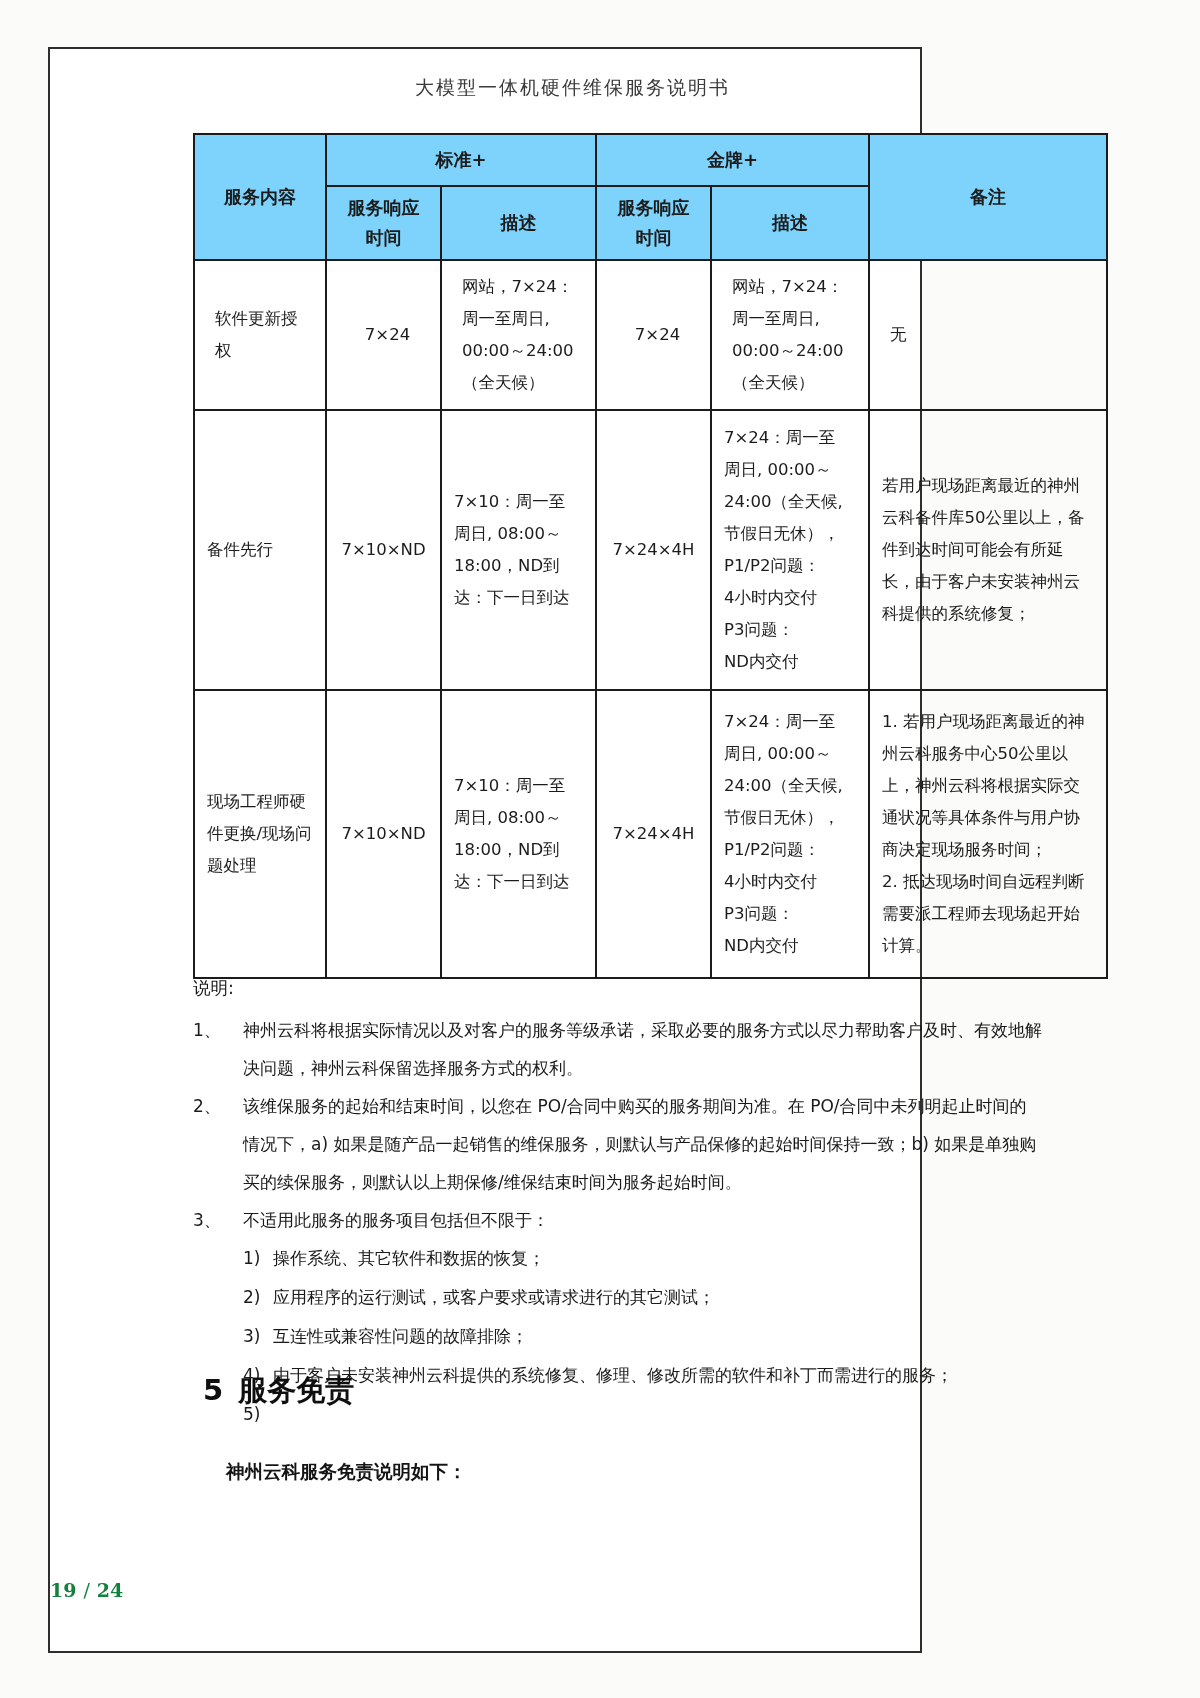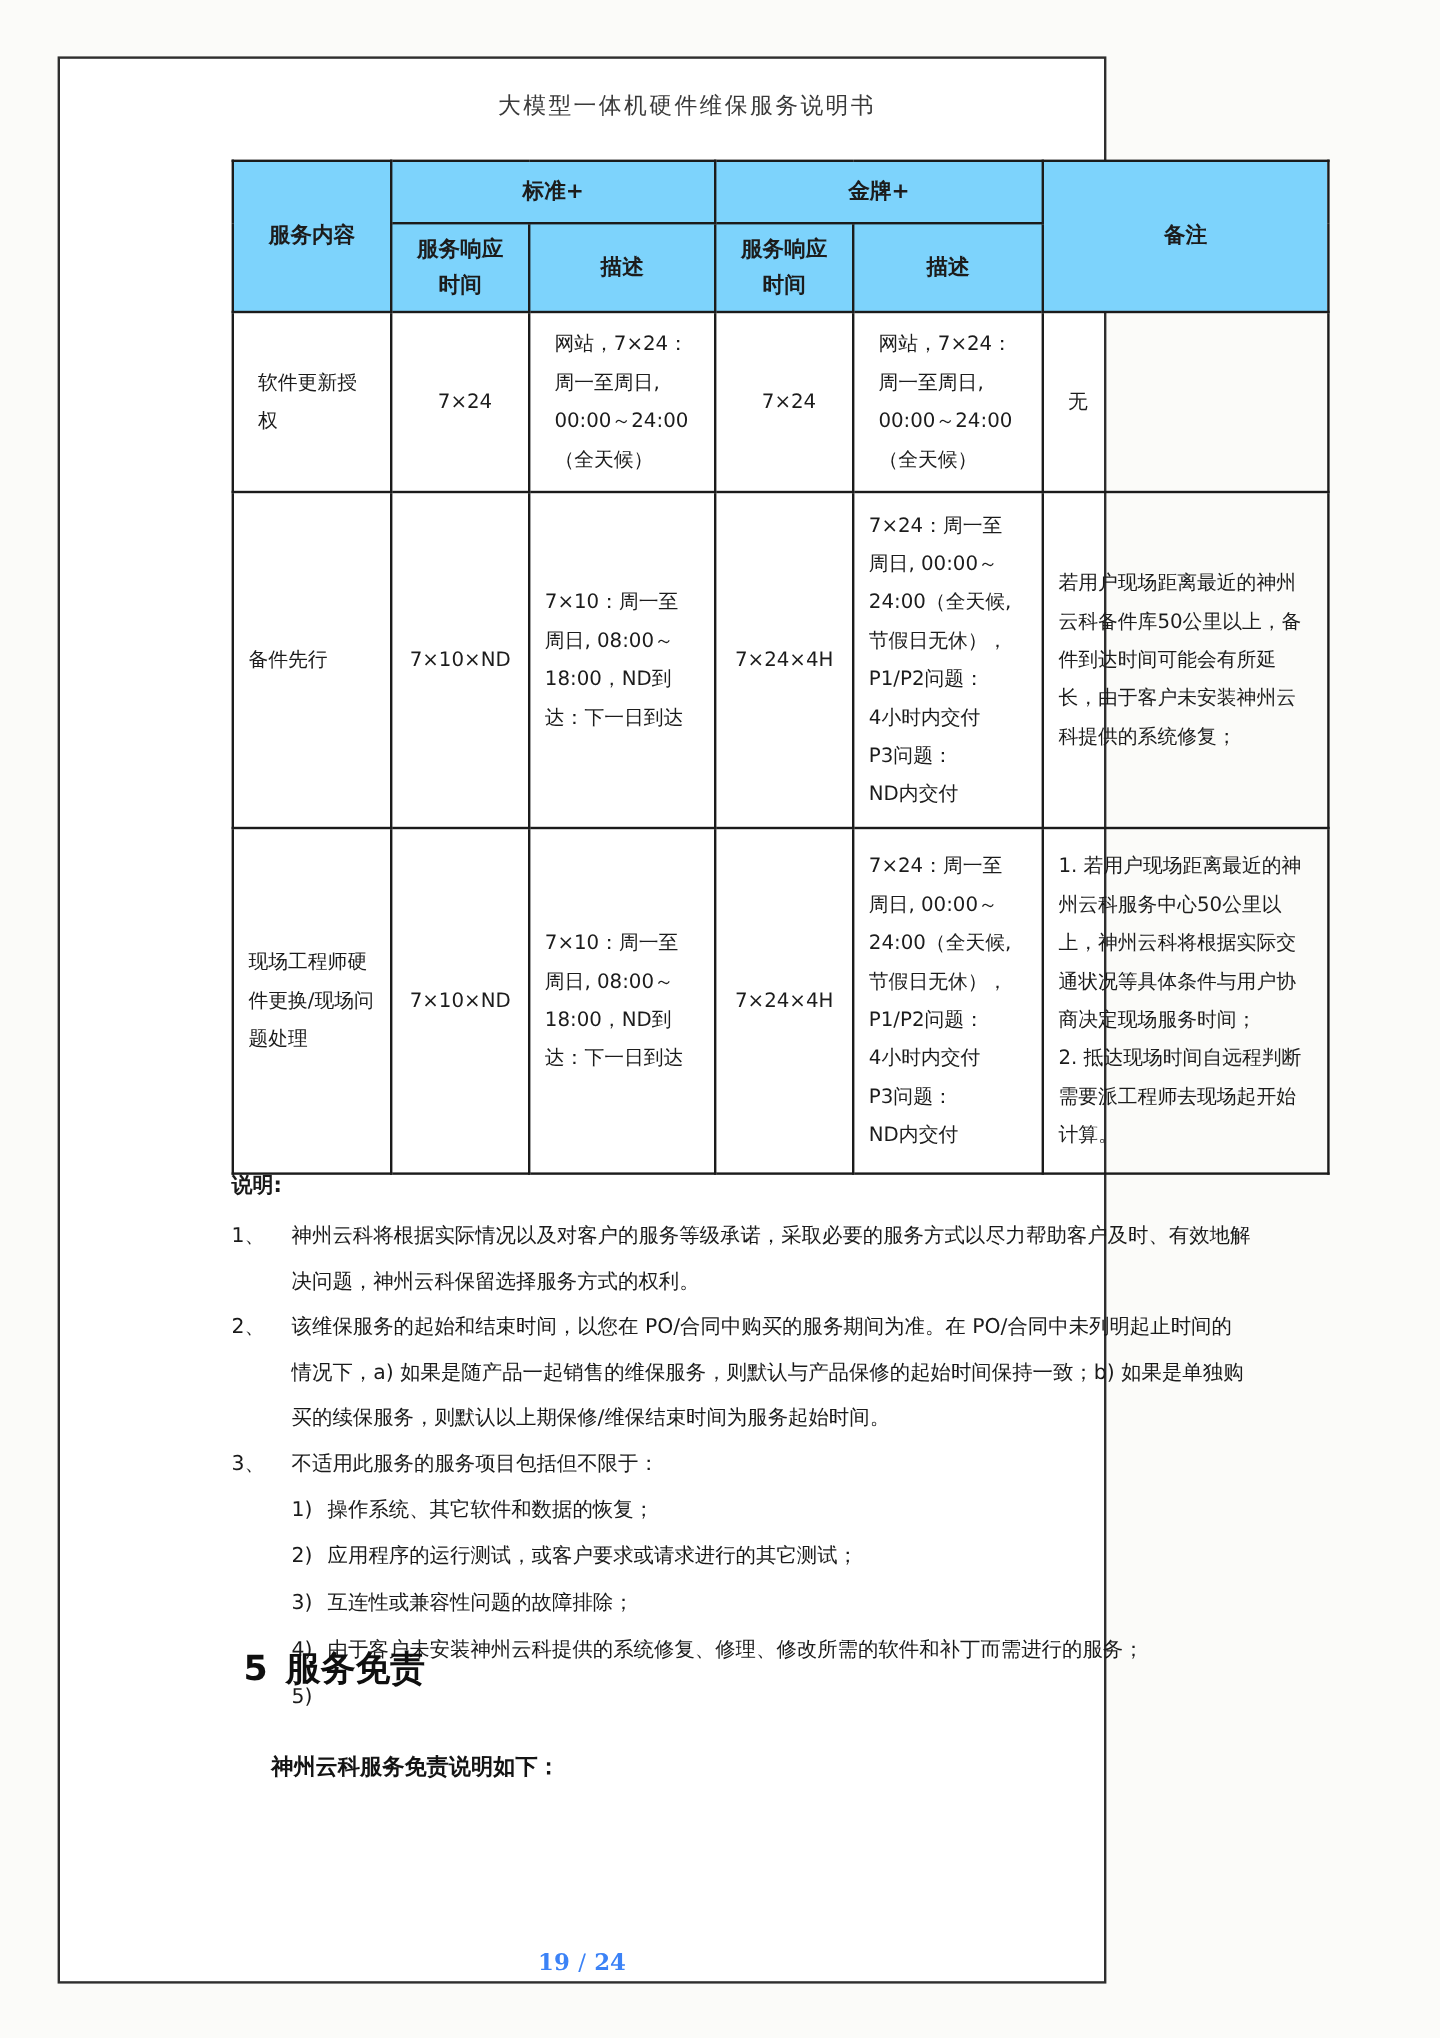--- a/index.html
+++ b/index.html
@@ -42,39 +42,39 @@
     text-align: left;
   }
   .svc-table td.center { text-align: center; }
   .svc-table tr.r1 td { height: 118px; padding-left: 20px; }
   .svc-table tr.r2 td { height: 280px; }
   .svc-table tr.r3 td { height: 288px; }
   .notes {
     position: absolute; left: 143px; top: 916px;
     width: 850px; font-size: 17px; color: #1a1a1a;
   }
-  .notes-title { font-weight: bold; font-size: 17.5px; line-height: 46px; }
+  .notes-title { font-weight: normal; font-size: 17.5px; line-height: 46px; }
   .note-item { position: relative; padding-left: 50px; line-height: 38px; }
   .note-num { position: absolute; left: 0; top: 0; }
   .sub-item { position: relative; padding-left: 80px; line-height: 39px; }
   .sub-item .note-num { left: 50px; }
   .section-heading {
     position: absolute; left: 121px; top: 1322px;
     font-size: 29px; font-weight: bold; color: #0f0f0f; margin-left: 32px;
   }
   .section-heading .sec-num { margin-right: 15px; }
   .disclaimer-intro {
     position: absolute; left: 176px; top: 1410px;
     font-size: 18.5px; font-weight: bold; color: #141414;
   }
   .page-footer {
-    position: absolute; left: 0; width: 100%; top: 1576px;
-    text-align: center;
+    position: absolute; left: 0; width: 100%; top: 1530px;
+    text-align: left;
     font-family: "DejaVu Serif", "Liberation Serif", serif;
-    font-size: 19px; color: #3b82f6;
+    font-size: 19px; color: #15803d;
   }
   .page-footer .num { font-weight: bold; }
   .page-footer .sep { margin: 0 7px; font-weight: normal; }
 </style>
 </head>
 <body>
 
 <div class="page">
 
   <div class="doc-header">大模型一体机硬件维保服务说明书</div>

